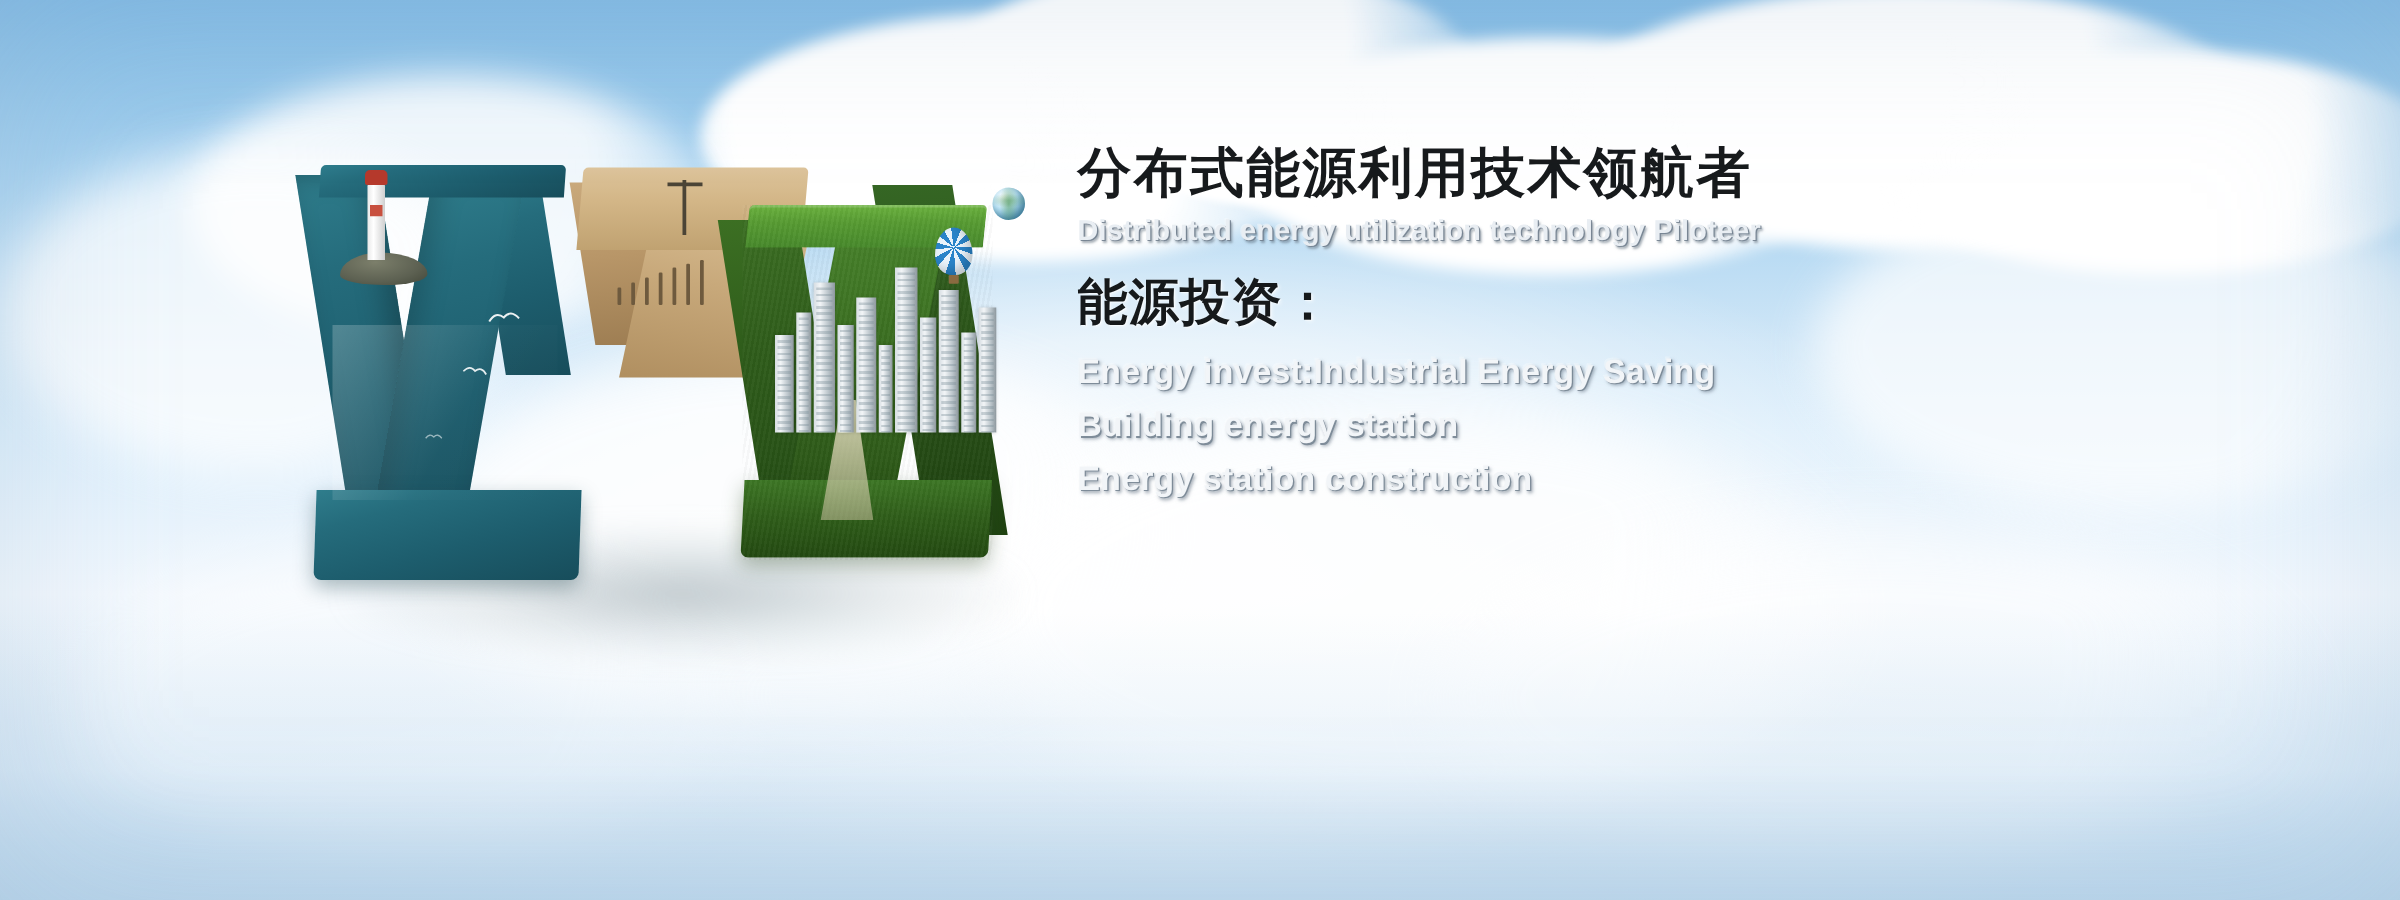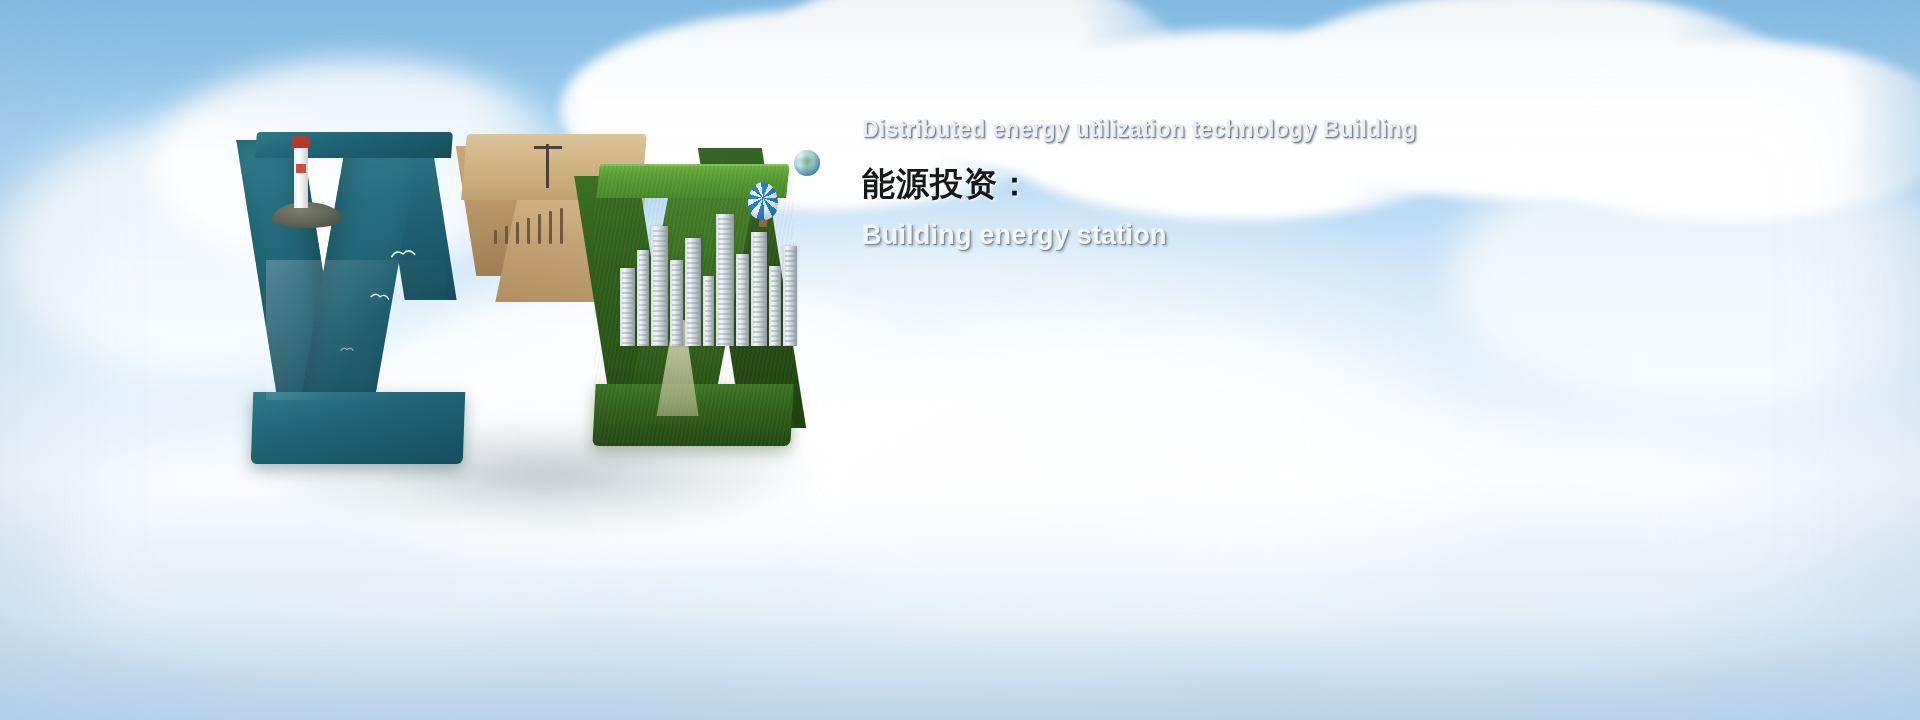--- a/index.html
+++ b/index.html
@@ -372,21 +372,21 @@
     letter-spacing: 0.2px;
     text-shadow:
       1px 1px 0 rgba(110,125,140,0.85),
       2px 2px 2px rgba(90,105,120,0.55),
       -1px -1px 0 rgba(255,255,255,0.35);
     white-space: nowrap;
   }
 
   .line-cn {
     font-family: "DejaVu Sans", "Liberation Sans", sans-serif;
-    font-size: 33px;
+    font-size: 40px;
     font-weight: bold;
     color: #16191b;
     line-height: 1;
     margin: 0 0 22px 0;
     letter-spacing: 1px;
     text-shadow:
       1px 1px 0 rgba(255,255,255,0.5),
       2px 2px 3px rgba(255,255,255,0.45);
     white-space: nowrap;
   }
@@ -511,26 +511,29 @@
         <i style="left:151px; width:12px; height:80px;"></i>
         <i style="left:165px; width:14px; height:100px;"></i>
       </div>
 
       <div class="balloon"></div>
       <div class="globe"></div>
     </div>
   </div>
 
   <div class="copy">
-
-    <p class="subhead-en">Distributed energy utilization technology Building</p>
+    <h1 class="headline-cn">分布式能源利用技术领航者</h1>
+
+    <p class="subhead-en">Distributed energy utilization technology Piloteer</p>
 
     <p class="line-cn">能源投资：</p>
 
 
+    <p class="line-en">Energy invest:Industrial Energy Saving</p>
 
     <p class="line-en">Building energy station</p>
 
+    <p class="line-en last">Energy station construction</p>
   </div>
 
   <div class="haze-bottom"></div>
   <div class="vignette"></div>
 </div>
 
 </body></html>

